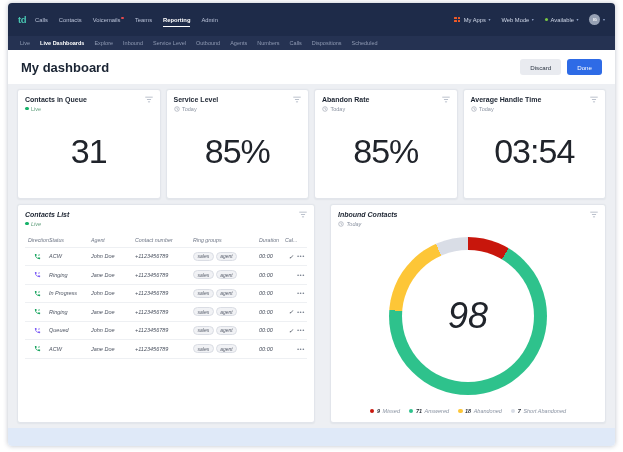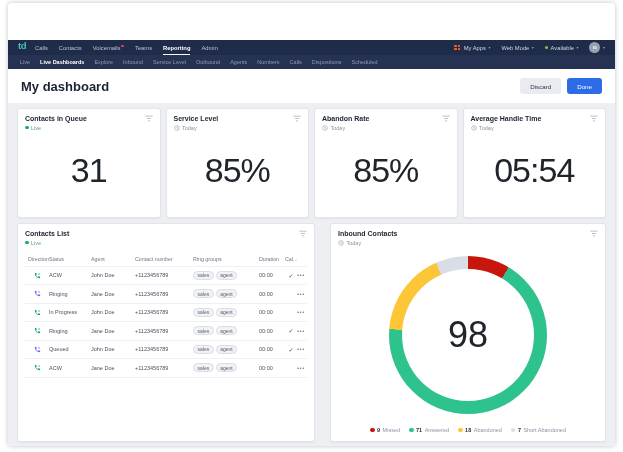--- a/index.html
+++ b/index.html
@@ -3,21 +3,21 @@
 <meta charset="utf-8">
 <style>
   * { margin:0; padding:0; box-sizing:border-box; }
   html,body { width:623px; height:452px; overflow:hidden; background:#fff;
     font-family:"Liberation Sans", sans-serif; }
   .window { position:absolute; left:8px; top:3px; width:607px; height:443px;
     border-radius:4px; overflow:hidden; background:#fff; display:flex; flex-direction:column;
     box-shadow:0 0 5px rgba(25,35,70,.28); }
 
   
-  .nav1 { flex:0 0 15px; background:#1e2b49; display:flex; padding:0 10px;margin-top:37px; }
+  .nav1 { flex:0 0 15px; background:#1e2b49; display:flex; padding:11px 10px; }
   .logo { color:#49c5b1; font-size:9.5px; font-weight:bold; letter-spacing:-.5px; margin-right:9px; cursor:pointer; }
   .nav-items { display:flex; gap:11px; align-items:center; }
   .nav-item { color:#b9c2d8; font-size:5.8px; position:relative; cursor:pointer; white-space:nowrap; }
   .nav-item.active { color:#fff; font-weight:bold; }
   .nav-item.active::after { content:''; position:absolute; left:0; right:0; bottom:-4.5px; height:1.5px; background:#fff; }
   .badge-dot { width:2.5px; height:2.5px; border-radius:50%; background:#e5484d; display:inline-block; vertical-align:top; margin-left:1px; }
   .nav-right { margin-left:auto; display:flex; align-items:center; gap:11px; }
   .nav-right-item { display:flex; align-items:center; gap:2.5px; color:#cdd5e6; font-size:5.8px; cursor:pointer; white-space:nowrap; }
   .chev { font-size:4px; color:#8fa0c5; line-height:1; }
   .apps-icon { display:grid; grid-template-columns:2.6px 2.6px; gap:.8px; margin-right:1px; }
@@ -47,21 +47,21 @@
   .kpi-card { flex:1; height:110px; display:flex; flex-direction:column; }
   .card-head { display:flex; justify-content:space-between; align-items:flex-start; }
   .card-title { font-size:7px; font-weight:bold; color:#1b2330; }
   .card-scope { display:flex; align-items:center; gap:2.5px; font-size:5.5px; color:#8b93a1; margin-top:2.5px; }
   .card-scope.live { color:#63a07e; }
   .dot-live { width:3.5px; height:3.5px; border-radius:50%; background:#17b26a; display:inline-block; }
   .filter-btn { cursor:pointer; line-height:0; }
   .kpi-value { flex:1; display:flex; align-items:center; justify-content:center;
     font-size:34px; color:#20242b; letter-spacing:-1px; }
 
-  .bottom-row { display:flex; gap:15px; height:219px; }
+  .bottom-row { display:flex; gap:15px; height:219px;font-style:italic; }
   .contacts-card, .donut-card { flex:1; display:flex; flex-direction:column; }
 
   
   .table { margin-top:7px; font-size:5.5px; }
   .trow { display:grid; grid-template-columns:24px 42px 44px 58px 66px 26px 12px 10px;
     align-items:center; height:18.5px; border-bottom:.5px solid #eef0f3; color:#4b5260; cursor:pointer; }
   .trow.thead { color:#6d7585; height:14px; font-size:5.3px; cursor:default; }
   .dir-cell { display:flex; justify-content:center; line-height:0; }
   .thead .dir-cell { justify-content:flex-start; padding-left:3px; line-height:normal; }
   .chips { display:flex; gap:2px; }
@@ -210,21 +210,21 @@
                     <circle cx="6" cy="6" r="4.6" fill="none" stroke="#8b93a1" stroke-width="1.1"></circle>
                     <path d="M6 3.4V6l2 1.4" fill="none" stroke="#8b93a1" stroke-width="1.1"></path>
                   </svg></span>
                 <span>Today</span>
               </div>
             </div>
             <span class="filter-btn"><svg width="8" height="7" viewBox="0 0 12 10">
                 <path d="M1 1.5h10M3.5 5h5M5 8.5h2" stroke="#aab1bf" stroke-width="1.2" fill="none" stroke-linecap="round"></path>
               </svg></span>
           </div>
-          <div class="kpi-value">05:54</div>
+          <div class="kpi-value">03:54</div>
         </section>
       </div>
 
     <div class="bottom-row">
 
       <section class="card contacts-card">
         <div class="card-head">
           <div>
             <div class="card-title">Contacts List</div>
             <div class="card-scope live">

